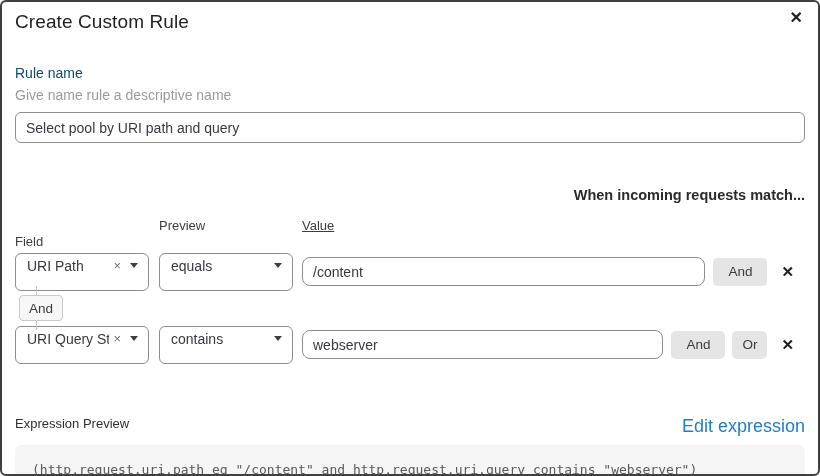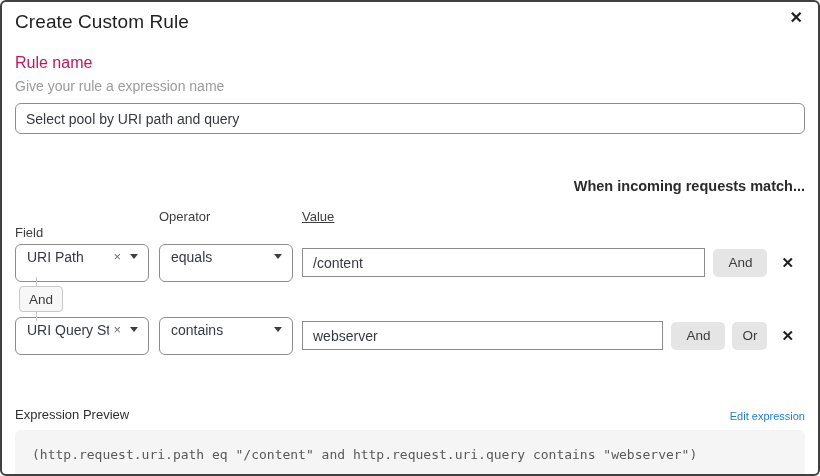--- a/index.html
+++ b/index.html
@@ -35,23 +35,23 @@
     background: none;
     border: none;
     padding: 2px 4px;
     cursor: pointer;
     line-height: 1;
     font-family: "Liberation Sans", sans-serif;
   }
 
   
   .section-label {
-    margin-top: 21px;
-    font-size: 16px;
-    color: #be185d;
+    margin-top: 32px;
+    font-size: 14px;
+    color: #0c4a6e;
   }
   .section-hint {
     margin-top: 6px;
     font-size: 14px;
     color: #9b9b9b;
   }
   .text-input {
     display: block;
     width: 100%;
     height: 31px;
@@ -122,21 +122,21 @@
     border-left: 4.5px solid transparent;
     border-right: 4.5px solid transparent;
     border-top: 5.5px solid #3f3f3f;
     flex: none;
   }
   .value-input {
     flex: 1;
     height: 29px;
     margin-left: 9px;
     border: 1px solid #8d8d8d;
-    border-radius: 0;
+    border-radius: 8px;
     padding: 8px 10px;
     font-size: 14px;
     color: #36393f;
     font-family: "Liberation Sans", sans-serif;
     outline: none;
     min-width: 0;
   }
   .logic-btn {
     height: 28px;
     margin-left: 8px;
@@ -185,26 +185,26 @@
     border-radius: 4px;
     font-size: 13.5px;
     color: #3c3c3c;
     cursor: pointer;
   }
 
   
   .preview-head {
     display: flex;
     justify-content: space-between;
-    align-items: flex-end;
+    align-items: flex-start;
     margin-top: 57px;
   }
   .preview-label { font-size: 13px; color: #2f2f2f; }
   .edit-link {
-    font-size: 11px;
+    font-size: 18px;
     color: #1e7ec8;
     text-decoration: none;
     cursor: pointer;
   }
   .code-block {
     margin-top: 8px;
     height: 48px;
     background: #f5f5f5;
     border-radius: 6px;
     display: flex;
@@ -220,28 +220,28 @@
 </head>
 <body>
 
 <div class="dialog">
 
   <button class="close-btn">✕</button>
 
   <div class="dialog-title">Create Custom Rule</div>
 
   <div class="section-label">Rule name</div>
-  <div class="section-hint">Give your rule a expression name</div>
+  <div class="section-hint">Give name rule a descriptive name</div>
   <input class="text-input" type="text" value="Select pool by URI path and query" style="">
 
   <div class="match-heading">When incoming requests match...</div>
 
   <div class="col-labels">
     <span class="col-field">Field</span>
-    <span class="col-operator">Operator</span>
+    <span class="col-operator">Preview</span>
     <span class="col-value">Value</span>
   </div>
 
   <div class="match-row">
     <div class="select-box">
       <span class="select-label">URI Path</span>
       <span class="clear-x">×</span>
       <span class="caret"></span>
     </div>
     <div class="select-box">

